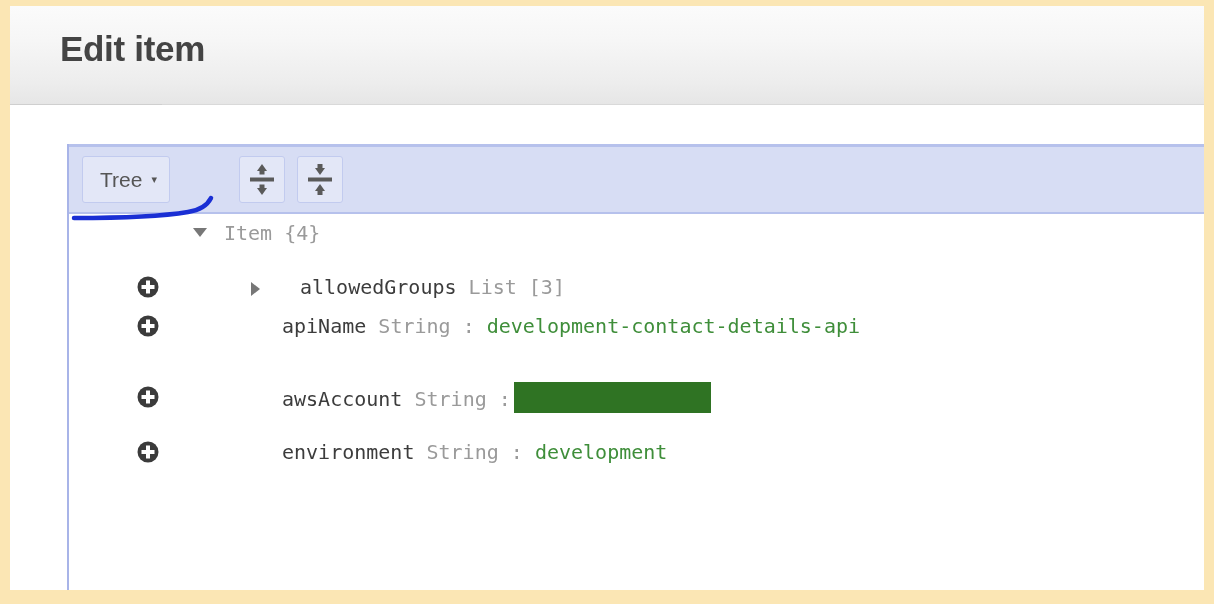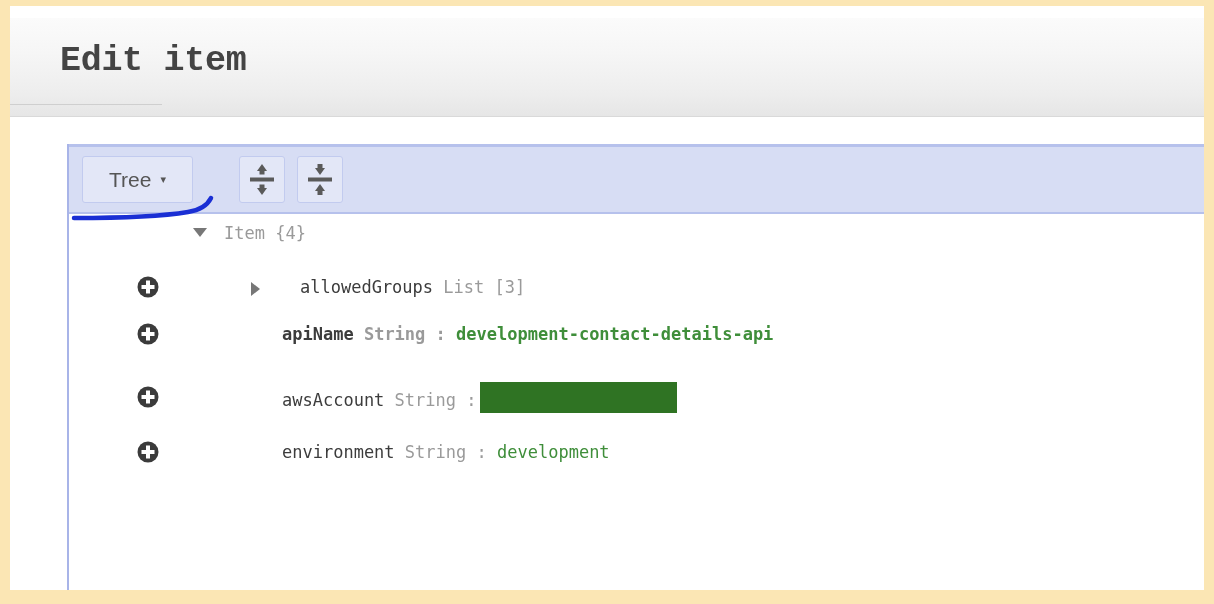--- a/index.html
+++ b/index.html
@@ -32,27 +32,26 @@
     width: 1194px;
     height: 584px;
     background: #ffffff;
     box-sizing: border-box;
     overflow: hidden;
   }
 
   
   #panel-header {
     position: absolute;
-    left: 0; top: 12px;
+    left: 0; top: 0;
     width: 1194px;
     height: 99px;
     background: linear-gradient(to bottom, #fbfbfb 0%, #f6f6f6 35%, #ededed 78%, #e6e6e6 100%);
     box-sizing: border-box;
     border-bottom: 1px solid #d9d9d9;
-    font-family: Liberation Mono, monospace;
   }
   #panel-title {
     position: absolute;
     left: 50px;
     top: 21px;
     font-size: 35px;
     font-weight: bold;
     color: #444444;
     letter-spacing: -0.3px;
     line-height: 44px;
@@ -99,25 +98,25 @@
     background: #e3e7f7;
     border: 1px solid #c2cbef;
     border-radius: 3px;
     box-sizing: border-box;
     cursor: pointer;
     color: #555555;
   }
   #mode-select {
     left: 13px;
     top: 9px;
-    width: 111px;
+    width: 88px;
     height: 47px;
     font-size: 21px;
     line-height: 45px;
-    padding-left: 26px;
+    padding-left: 17px;
     font-family: "Liberation Sans", sans-serif;
     white-space: nowrap;
   }
   #mode-select .caret {
     display: inline-block;
     margin-left: 9px;
     font-size: 11px;
     color: #555;
     vertical-align: middle;
     position: relative;
@@ -148,21 +147,21 @@
   }
 
   
   #tree {
     position: absolute;
     left: 0;
     top: 70px;
     width: 1137px;
     height: 360px;
     font-family: "DejaVu Sans Mono", "Liberation Mono", monospace;
-    font-size: 17px;
+    font-size: 20px;
   }
   .tree-row {
     position: absolute;
     left: 0;
     width: 1137px;
     height: 30px;
     white-space: nowrap;
   }
   .plus-icon {
     position: absolute;
@@ -264,21 +263,21 @@
             <rect x="4.5" y="9" width="13" height="4" fill="#ffffff"></rect>
           </svg>
           <div class="tri tri-right"></div>
           <div class="row-text" style="left:213px;margin-left:18px;">
             <span class="key">allowedGroups</span>
             <span class="type">List</span>
             <span class="type">[3]</span>
           </div>
         </div>
 
-        <div class="tree-row" style="top:105px;font-weight:bold;">
+        <div class="tree-row" style="top:97px;">
           <svg class="plus-icon" viewBox="0 0 22 22">
             <circle cx="11" cy="11" r="10.5" fill="#3b3b3b"></circle>
             <rect x="9" y="4.5" width="4" height="13" fill="#ffffff"></rect>
             <rect x="4.5" y="9" width="13" height="4" fill="#ffffff"></rect>
           </svg>
           <div class="row-text" style="left:213px;">
             <span class="key">apiName</span>
             <span class="type">String</span>
             <span class="sep">:</span>
             <span class="val">development-contact-details-api</span>

